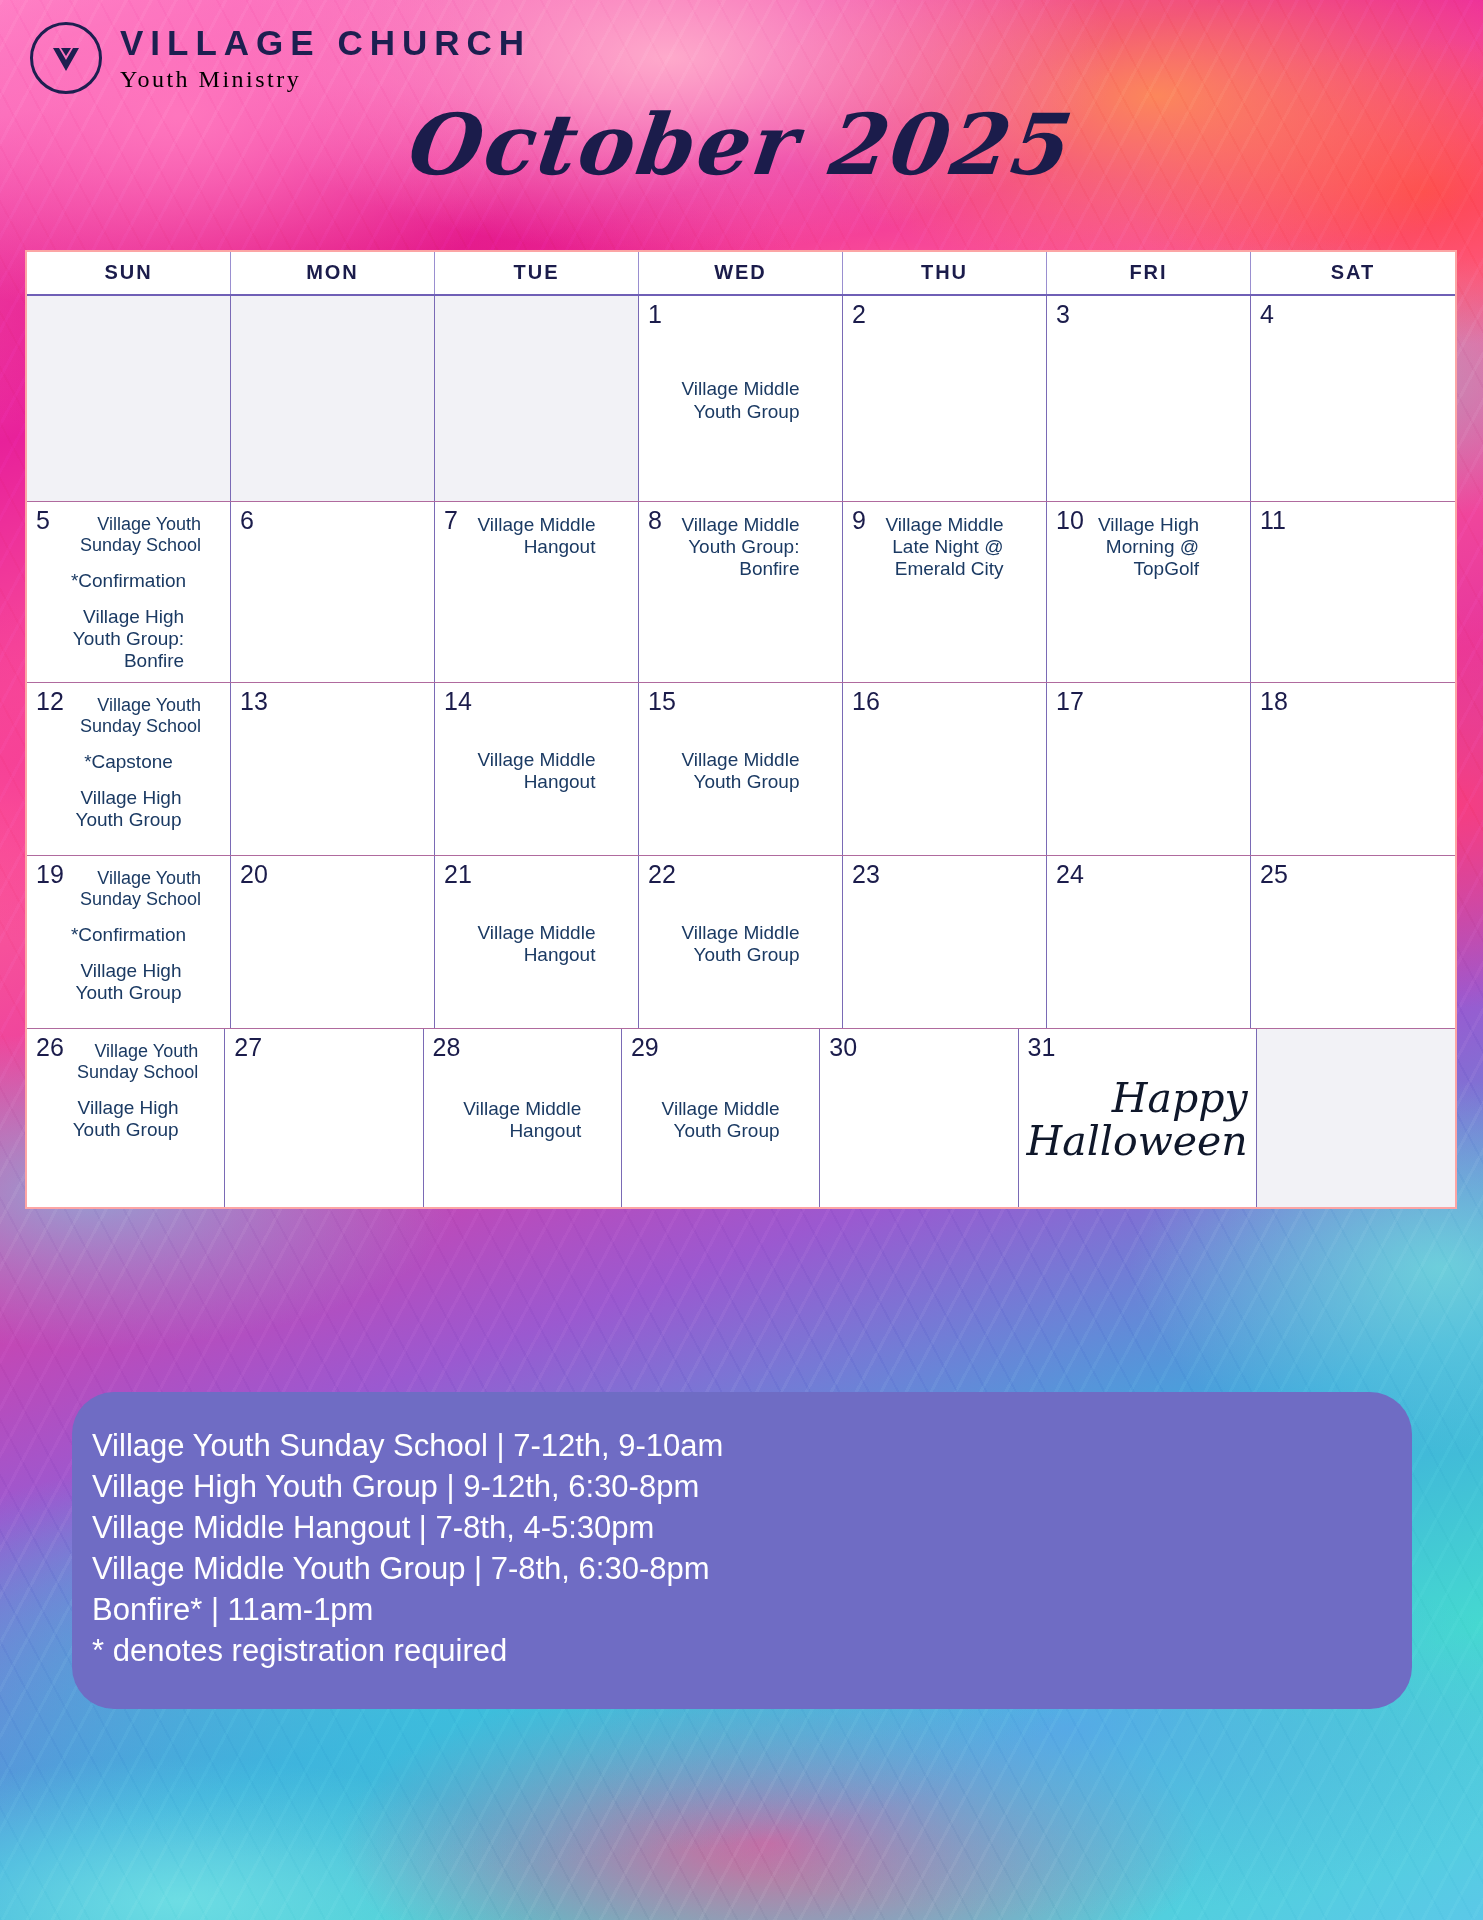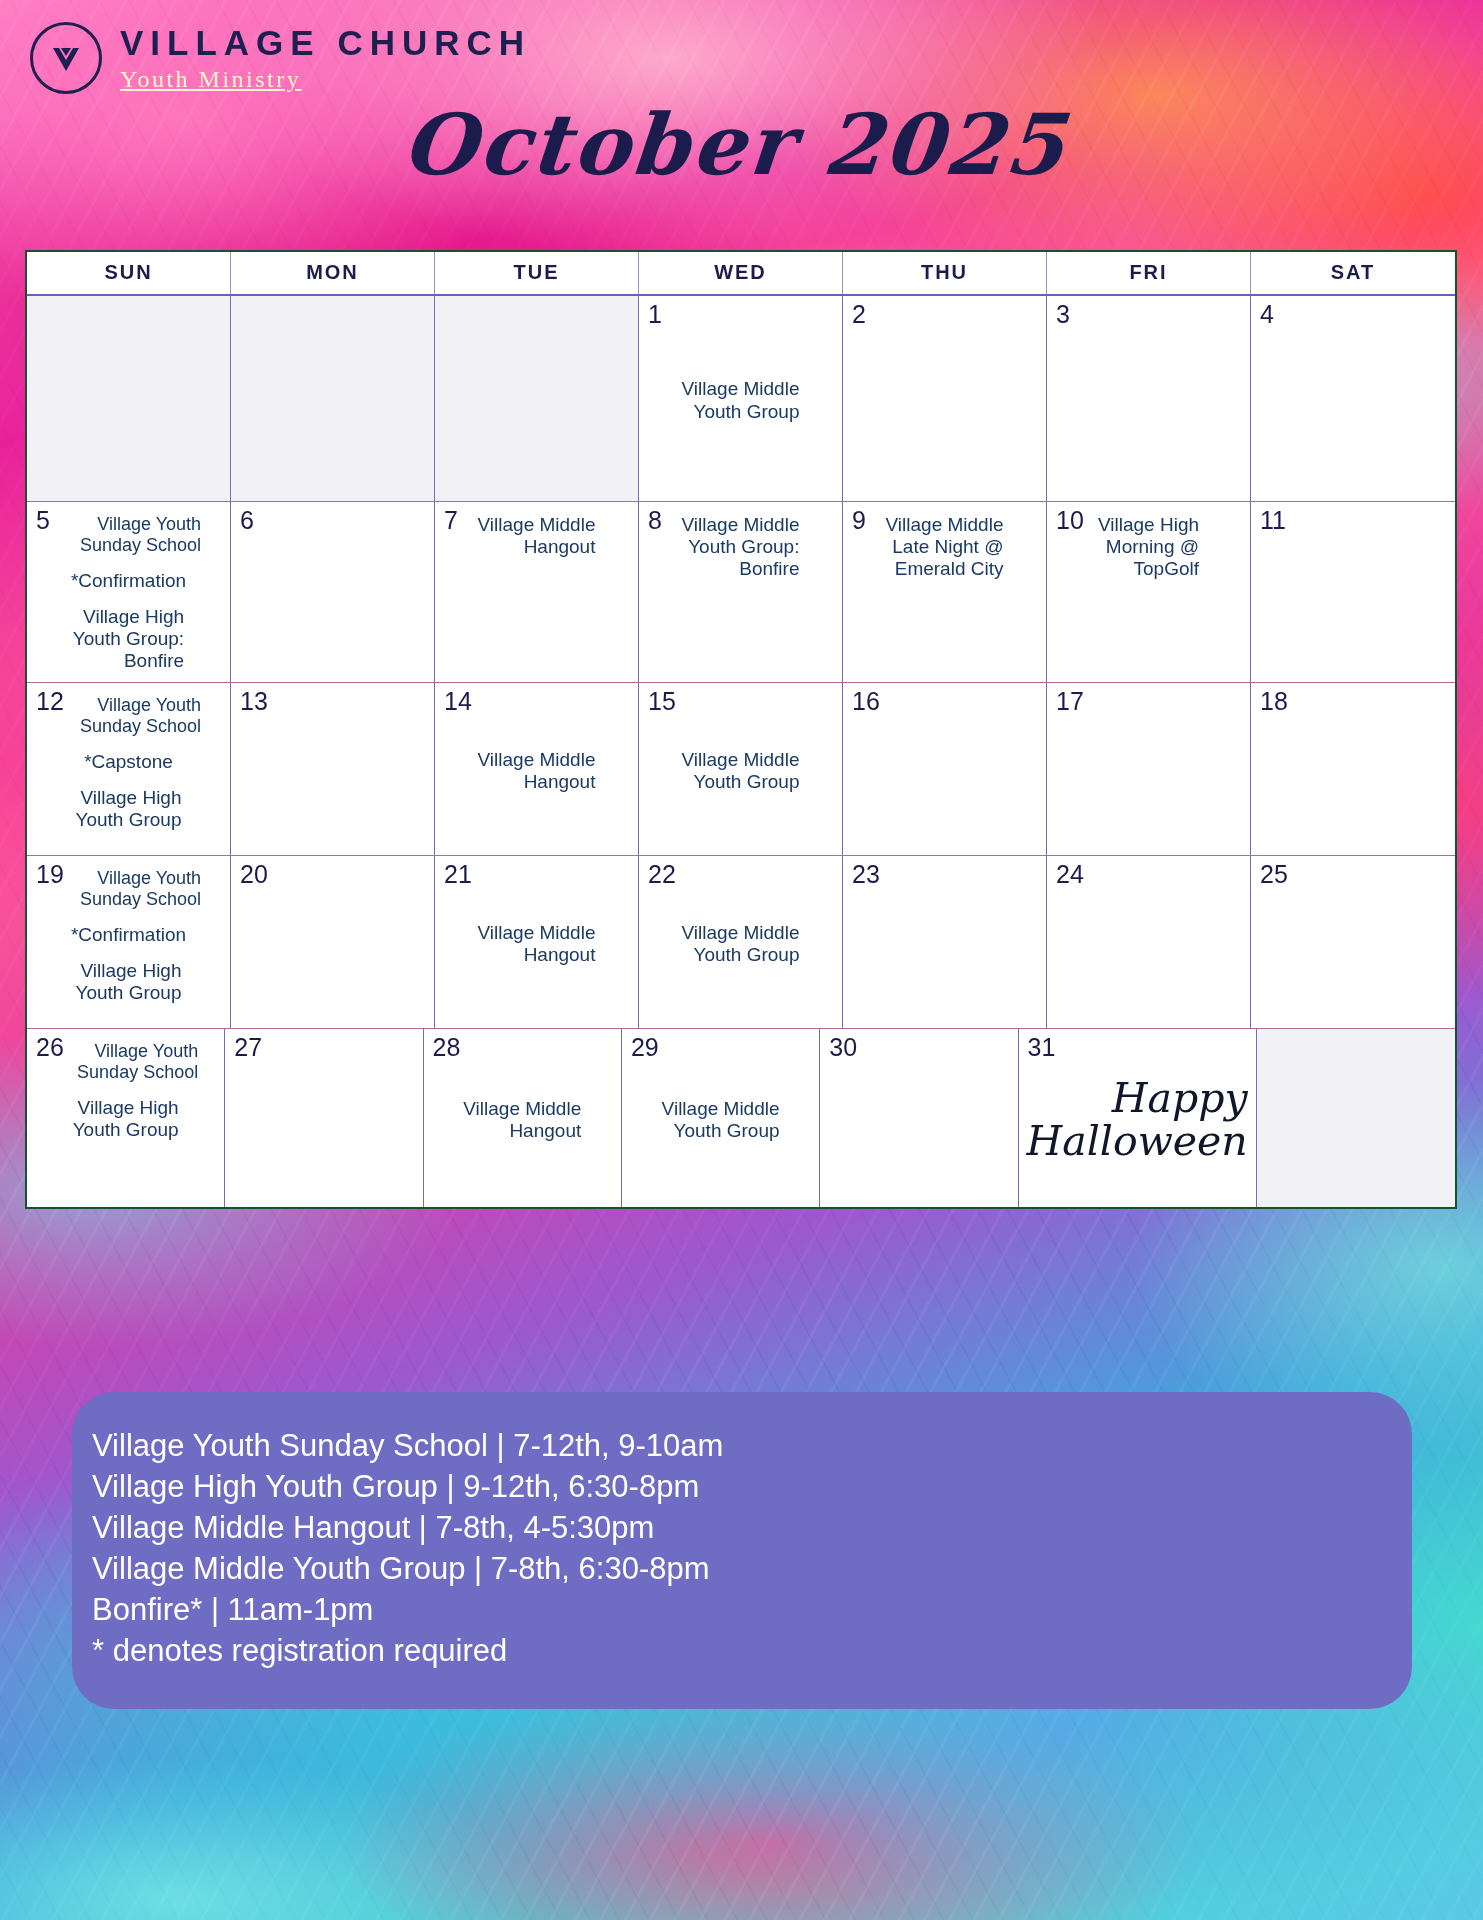--- a/index.html
+++ b/index.html
@@ -79,23 +79,22 @@
     font-size: 35px;
     letter-spacing: 7px;
     font-weight: bold;
     color: #1d1f50;
     font-family: "Liberation Sans", sans-serif;
   }
   .brand-sub {
     margin-top: 7px;
     font-size: 24px;
     letter-spacing: 2.5px;
-    color: #fef9c3;
+    color: #000000;
     font-family: "Liberation Serif", serif;
-    text-decoration: underline;
   }
 
   .month-title {
     position: absolute;
     top: 95px;
     left: 0;
     width: 1483px;
     text-align: center;
     font-family: "DejaVu Serif", serif;
     font-style: italic;
@@ -105,21 +104,21 @@
     letter-spacing: 2px;
     transform: skewX(-8deg);
   }
 
   
   .calendar {
     position: absolute;
     left: 25px;
     top: 250px;
     width: 1432px;
-    border: 2px solid #14532d;
+    border: 2px solid #fca5a5;
     background: #ffffff;
     box-sizing: border-box;
   }
   .dow-row {
     display: grid;
     grid-template-columns: repeat(7, 1fr);
     border-bottom: 2px solid #6f5fb6;
   }
   .dow {
     text-align: center;

